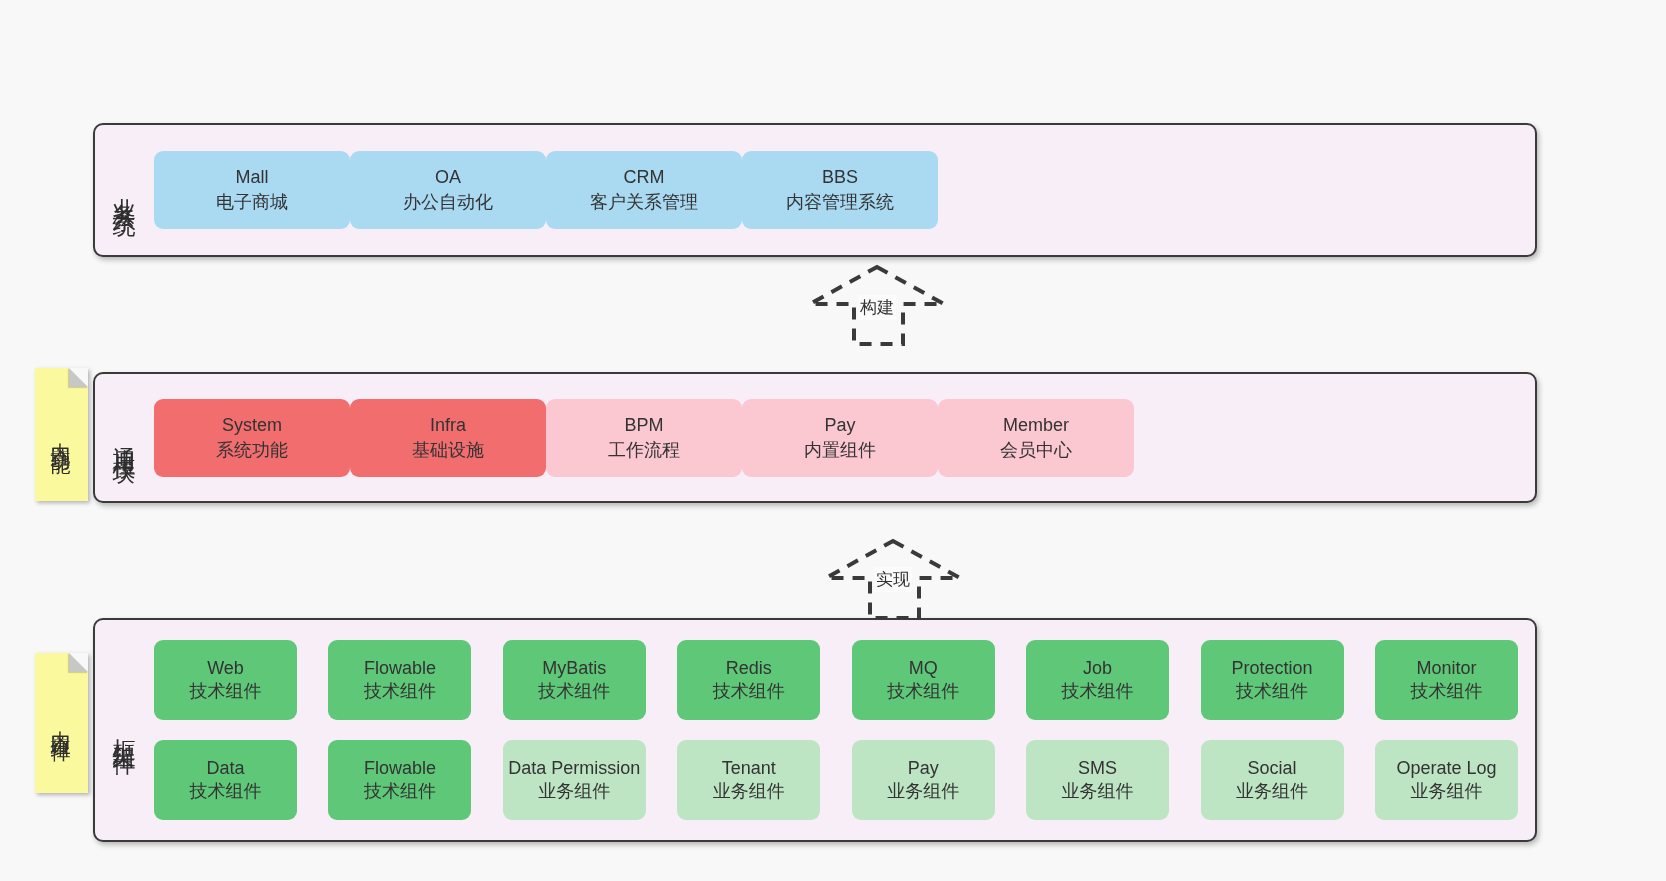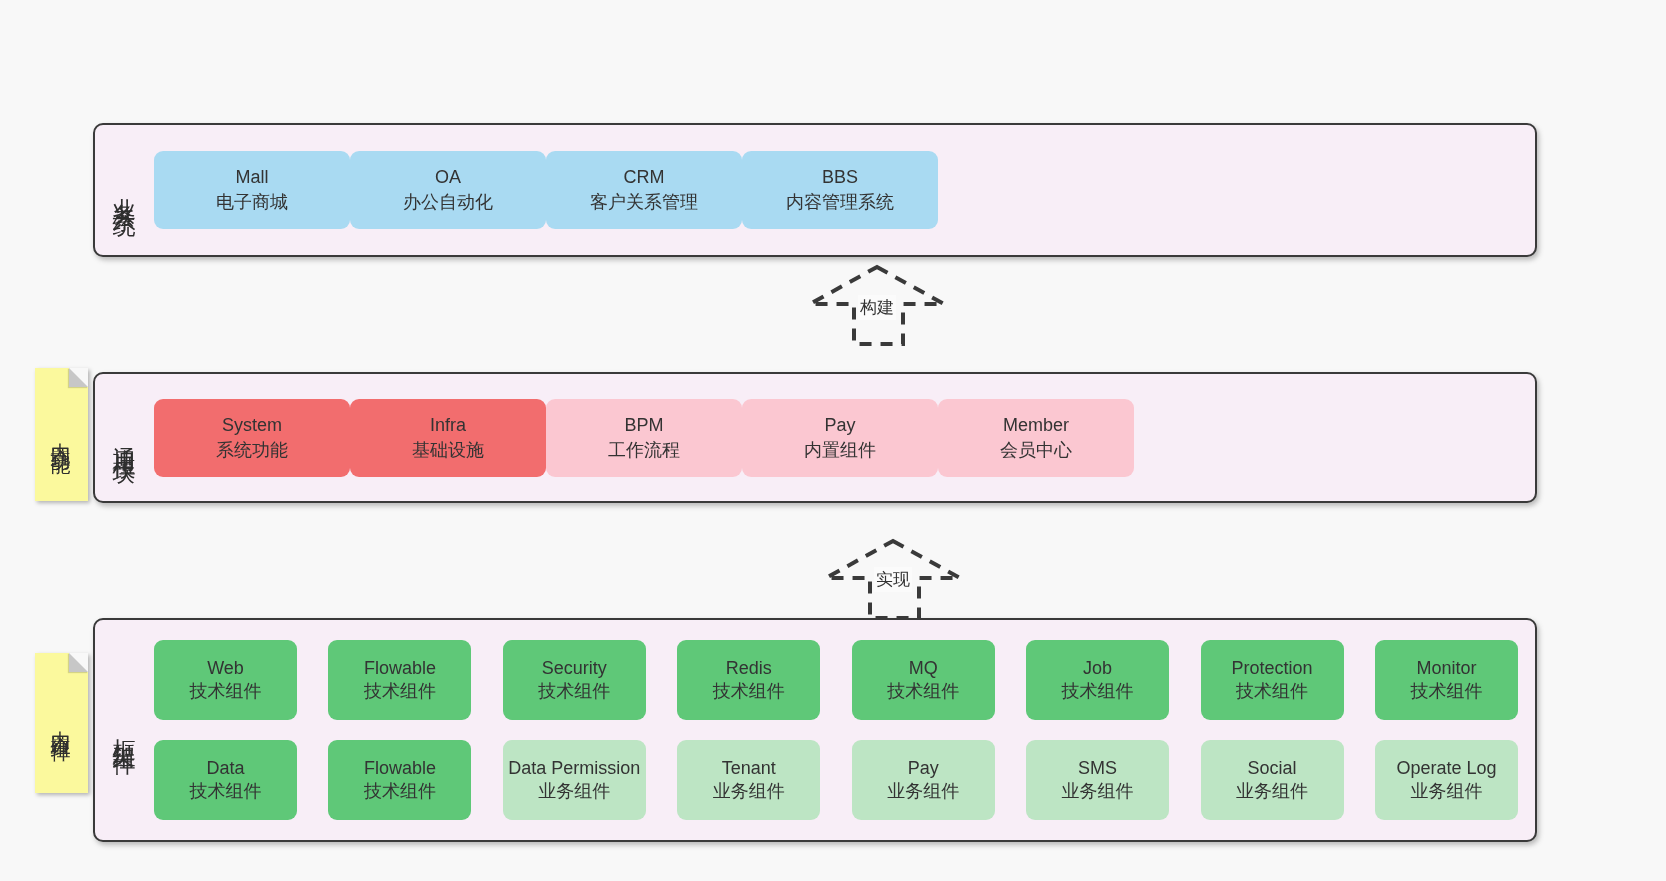--- a/index.html
+++ b/index.html
@@ -174,21 +174,21 @@
       <div class="row" id="components-row1">
           <div class="box box-narrow box-green-dark">
             <div class="box-name">Web</div>
             <div class="box-desc">技术组件</div>
           </div>
           <div class="box box-narrow box-green-dark">
             <div class="box-name">Flowable</div>
             <div class="box-desc">技术组件</div>
           </div>
           <div class="box box-narrow box-green-dark">
-            <div class="box-name">Security</div>
+            <div class="box-name">MyBatis</div>
             <div class="box-desc">技术组件</div>
           </div>
           <div class="box box-narrow box-green-dark">
             <div class="box-name">Redis</div>
             <div class="box-desc">技术组件</div>
           </div>
           <div class="box box-narrow box-green-dark">
             <div class="box-name">MQ</div>
             <div class="box-desc">技术组件</div>
           </div>

